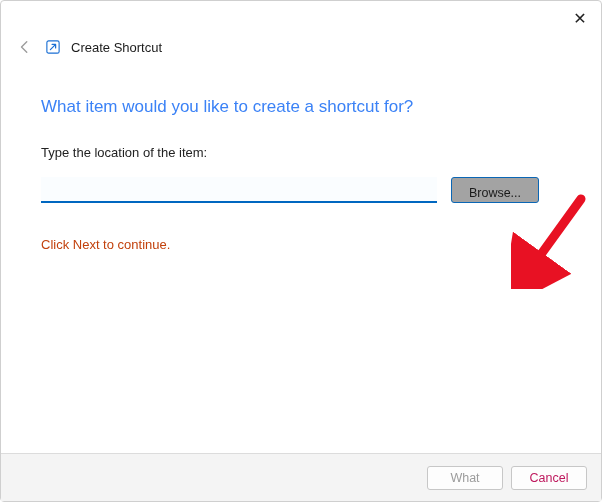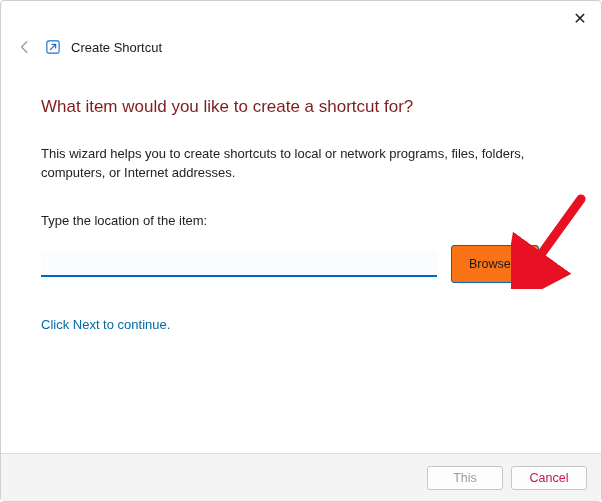--- a/index.html
+++ b/index.html
@@ -55,21 +55,21 @@
   .header-title {
     font-size: 13px;
     color: #1b1b1b;
   }
   .content {
     flex: 1;
     padding: 24px 40px 10px 40px;
     position: relative;
   }
   .heading {
-    color: #7f1d1d;
+    color: #3b82f6;
     font-size: 17px;
     font-weight: 400;
     margin: 12px 0 28px 0;
   }
   .desc {
     font-size: 13px;
     color: #222;
     line-height: 1.45;
     margin-bottom: 30px;
     max-width: 500px;
@@ -92,33 +92,33 @@
     font-size: 13px;
     font-family: inherit;
     border: none;
     border-bottom: 2px solid #0067c0;
     background: #fafdff;
     outline: none;
     color: #222;
   }
   .browse-btn {
     width: 88px;
-    height: 38px;
+    height: 26px;
     font-size: 12.5px;
     font-family: inherit;
-    background: #f97316;
+    background: #a3a3a3;
     border: 1px solid #0a66b5;
     border-radius: 3px;
     color: #1b1b1b;
     cursor: default;
     padding: 8px;
   }
   .continue-text {
     font-size: 13px;
-    color: #0369a1;
+    color: #c2410c;
     margin-top: 24px;
   }
   .footer {
     height: 48px;
     border-top: 1px solid #dcdcdc;
     background: #f4f4f4;
     display: flex;
     align-items: center;
     justify-content: flex-end;
     padding-right: 14px;
@@ -168,21 +168,20 @@
         <path d="M5 11 L11 5 M7 5 H11 V9" fill="none" stroke="#1a6fd4" stroke-width="1.4" stroke-linecap="round" stroke-linejoin="round"></path>
       </svg>
     </div>
     <div class="header-title">Create Shortcut</div>
   </div>
 
   <div class="content">
 
     <div class="heading">What item would you like to create a shortcut for?</div>
 
-    <div class="desc">This wizard helps you to create shortcuts to local or network programs, files, folders, computers, or Internet addresses.</div>
 
     <div class="input-label">Type the location of the item:</div>
 
     <div class="input-row">
       <input type="text" class="location-input" value="" style="">
       <button class="browse-btn">Browse...</button>
     </div>
 
     <div class="continue-text">Click Next to continue.</div>
 
@@ -191,17 +190,17 @@
         <marker id="ahead" markerWidth="8" markerHeight="8" refX="2.5" refY="4" orient="auto">
           <polygon points="0,0 8,4 0,8" fill="#e81123"></polygon>
         </marker>
       </defs>
       <line x1="70" y1="10" x2="18" y2="82" stroke="#e81123" stroke-width="9" stroke-linecap="round" marker-end="url(#ahead)"></line>
     </svg>
 
   </div>
 
   <div class="footer">
-    <button class="disabled">This</button>
+    <button class="disabled">What</button>
     <button>Cancel</button>
   </div>
 
 </div>
 
 </body></html>

